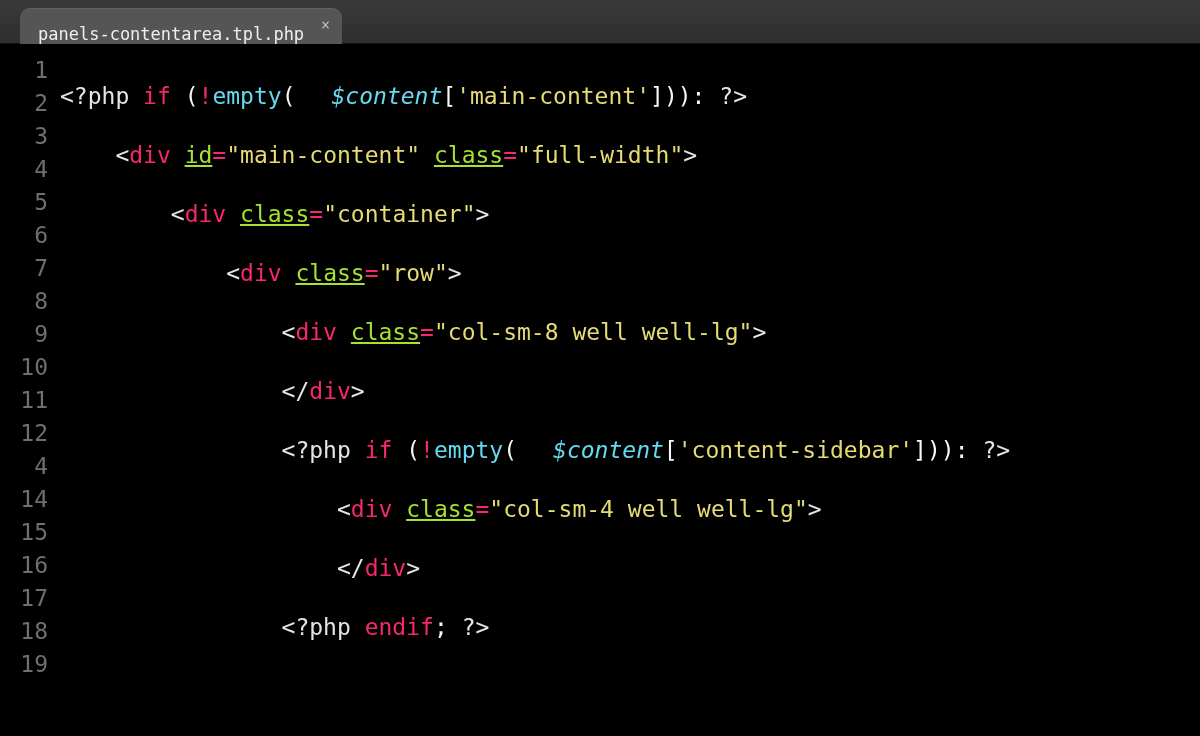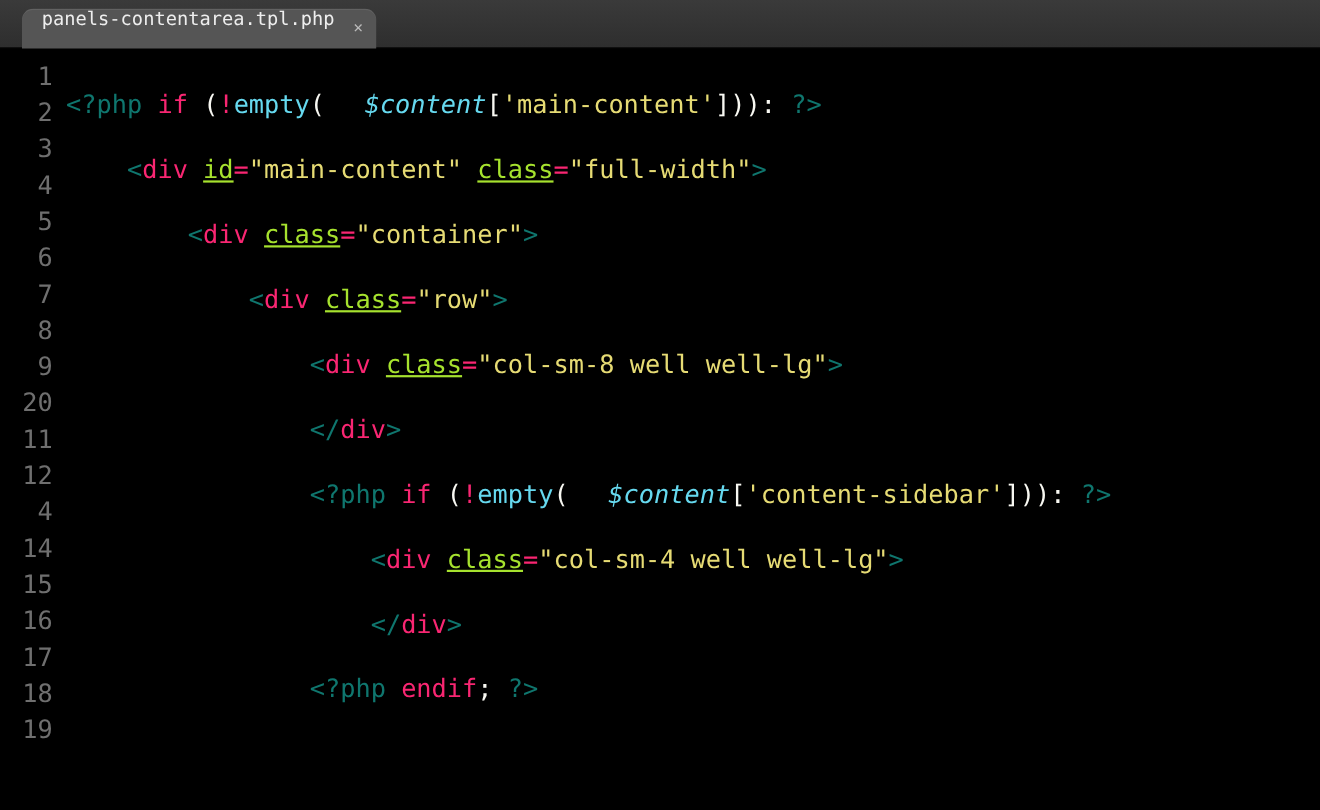--- a/index.html
+++ b/index.html
@@ -16,21 +16,21 @@
     height: 44px;
     background: linear-gradient(#3a3a3a, #2e2e2e);
     border-bottom: 1px solid #111;
     display: flex;
     align-items: flex-end;
     padding-left: 20px;
   }
   .tab {
     position: relative;
     height: 36px;
-    padding: 0 38px 0 18px;
+    padding: 16px 38px 0 18px;
     display: flex;
     align-items: flex-start;
     background: #555;
     color: #eee;
     font-size: 17px;
     border-top-left-radius: 10px;
     border-top-right-radius: 10px;
     margin-bottom: -1px;
     box-shadow: inset 0 1px 0 rgba(255,255,255,0.08);
   }
@@ -62,21 +62,21 @@
     flex: 1;
     white-space: pre;
     padding-left: 2px;
   }
   .line {
     height: 33px;
     line-height: 33px;
   }
 
   
-  .tag-delim   { color: #0f766e; }   
+  .tag-delim   { color: #e5e5e5; }   
   .keyword     { color: #f92672; }   
   .func        { color: #66d9ef; }   
   .var         { color: #66d9ef; font-style: italic; margin-left: 36px; }   
   .string      { color: #e6db74; }   
   .tagname     { color: #f92672; }   
   .attr        { color: #a6e22e; text-decoration: underline; }   
   .punc        { color: #f8f8f2; }   
   .op          { color: #f92672; }   
 </style>
 </head>
@@ -93,21 +93,21 @@
   <div class="gutter">
     <div class="line">1</div>
     <div class="line">2</div>
     <div class="line">3</div>
     <div class="line">4</div>
     <div class="line">5</div>
     <div class="line">6</div>
     <div class="line">7</div>
     <div class="line">8</div>
     <div class="line">9</div>
-    <div class="line">20</div>
+    <div class="line">10</div>
     <div class="line">11</div>
     <div class="line">12</div>
     <div class="line">4</div>
     <div class="line">14</div>
     <div class="line">15</div>
     <div class="line">16</div>
     <div class="line">17</div>
     <div class="line">18</div>
     <div class="line">19</div>
   </div>

